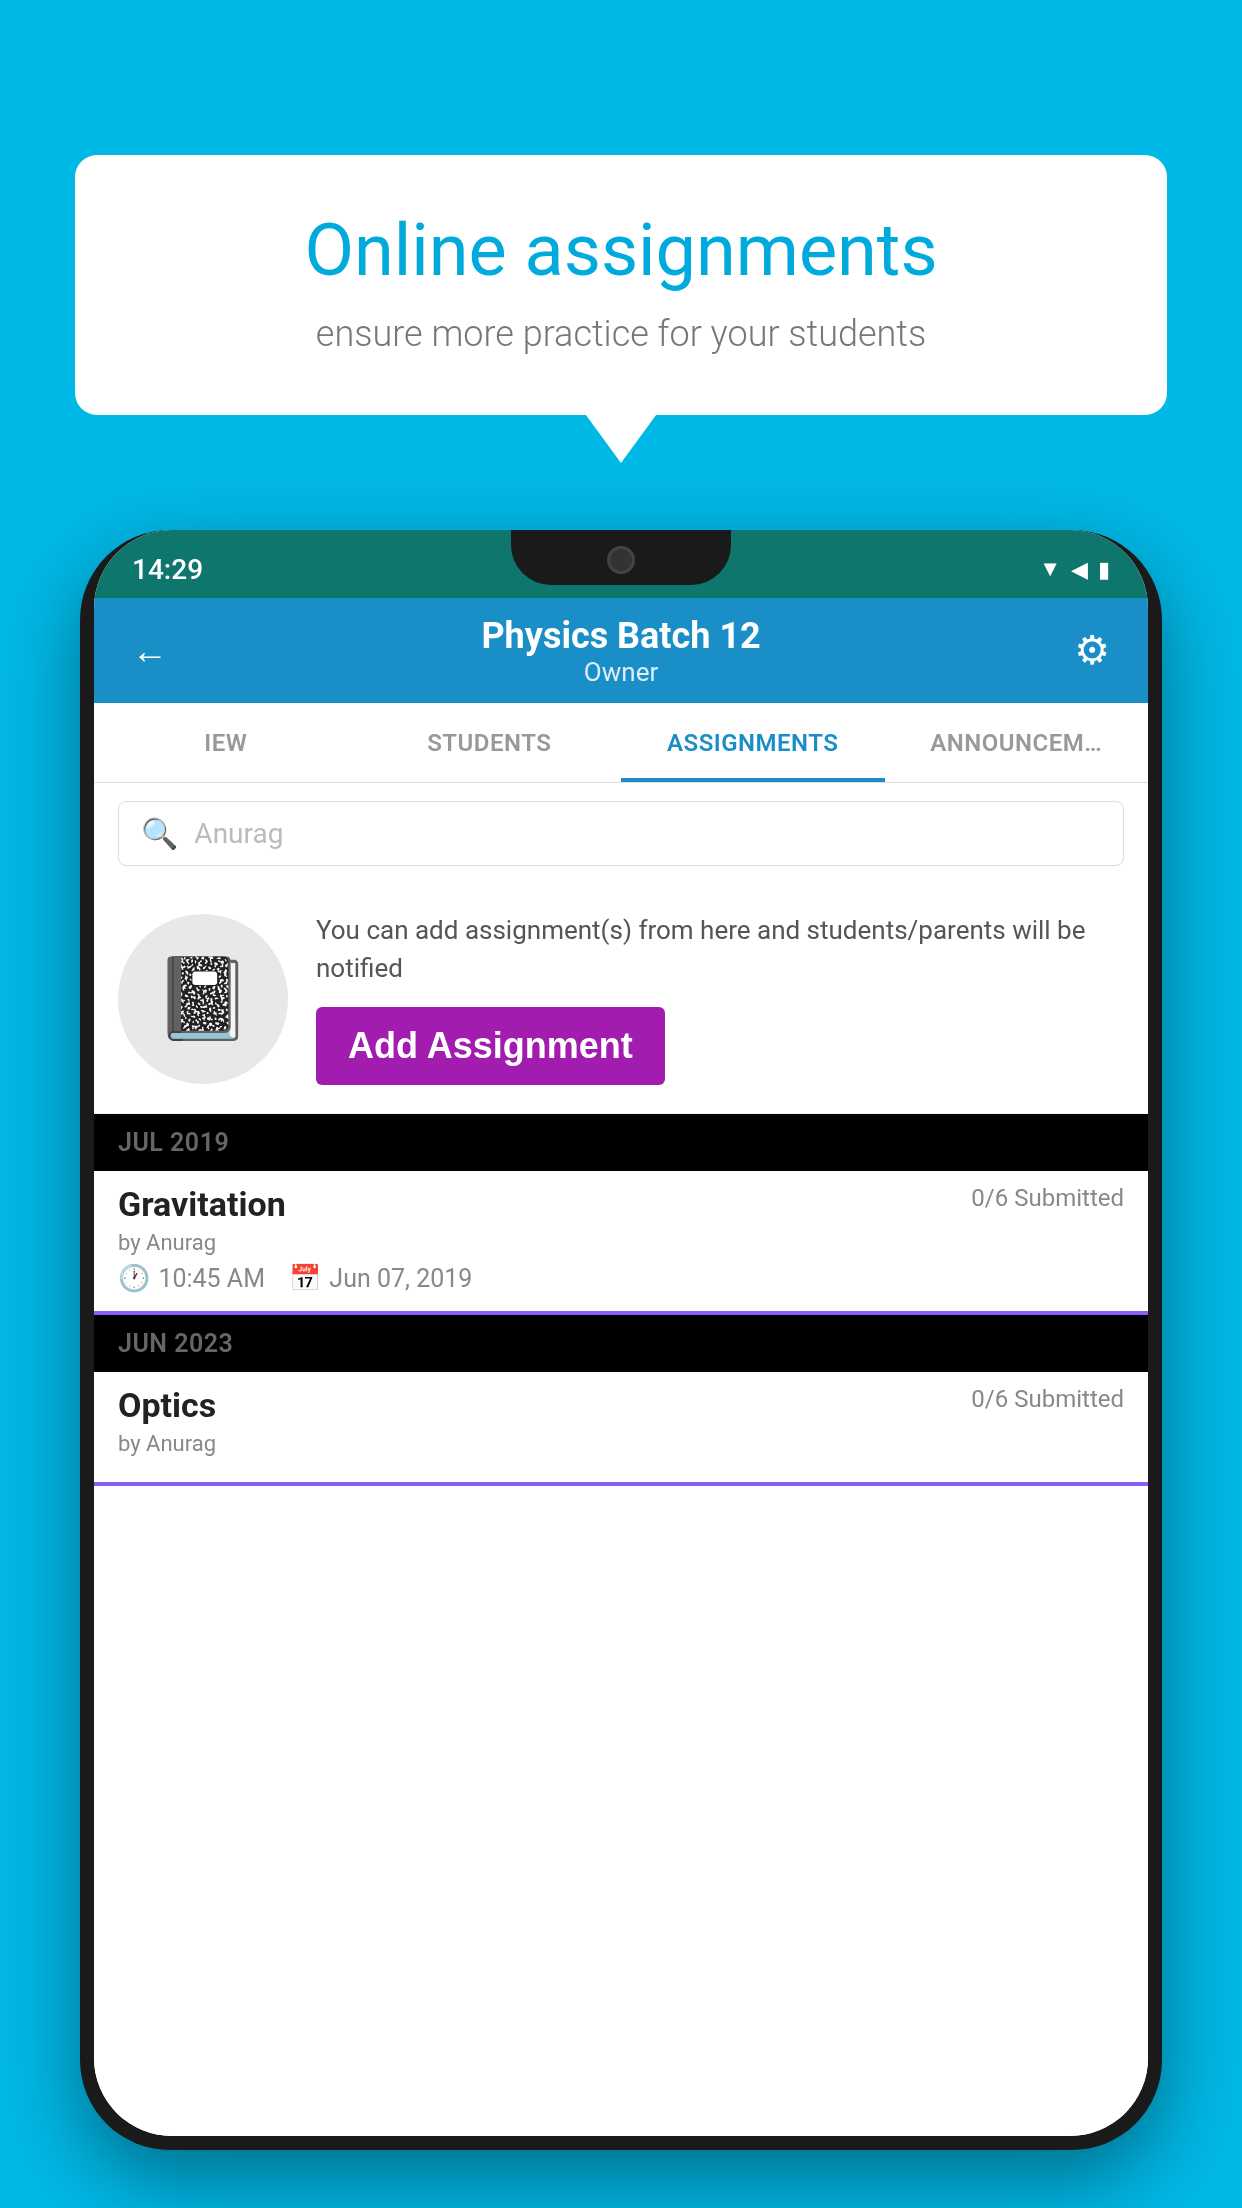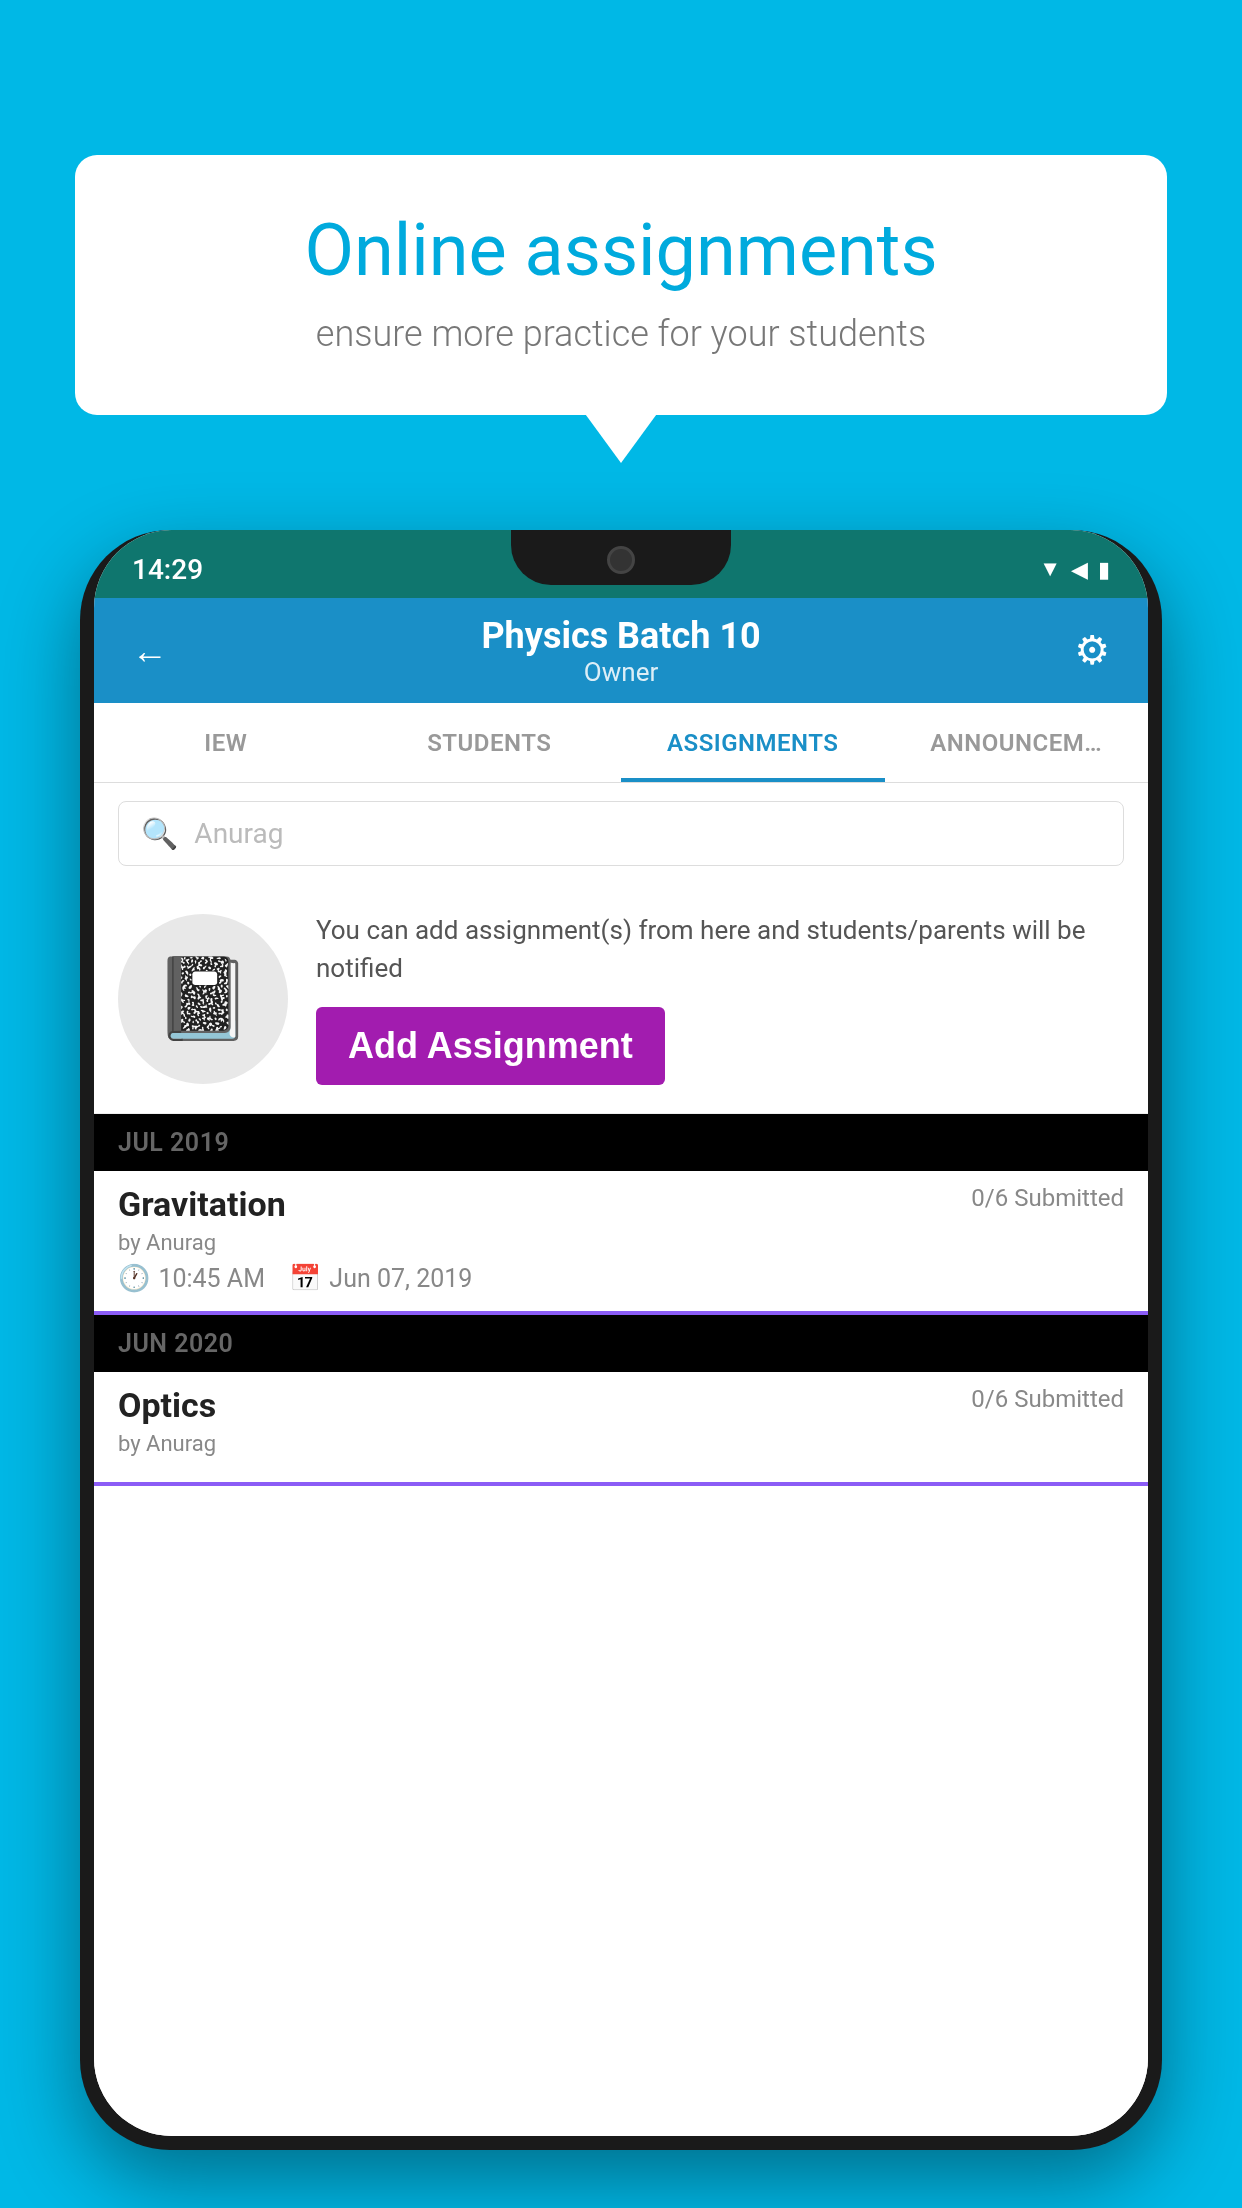--- a/index.html
+++ b/index.html
@@ -397,21 +397,21 @@
         <div class="status-icons">
           <span>▼</span>
           <span>◀</span>
           <span>▮</span>
         </div>
       </div>
 
       <div class="app-header">
         <span class="back-arrow">←</span>
         <div class="header-center">
-          <div class="header-title">Physics Batch 10</div>
+          <div class="header-title">Physics Batch 12</div>
           <div class="header-subtitle">Owner</div>
         </div>
         <span class="settings-icon">⚙</span>
       </div>
 
       <div class="tabs-container">
         <div class="tab-item">
           <span>IEW</span>
         </div>
         <div class="tab-item">
@@ -457,21 +457,21 @@
               <span class="meta-icon">🕐</span>
               <span>10:45 AM</span>
             </div>
             <div class="meta-item">
               <span class="meta-icon">📅</span>
               <span>Jun 07, 2019</span>
             </div>
           </div>
         </div>
 
-        <div class="section-header">JUN 2020</div>
+        <div class="section-header">JUN 2023</div>
 
         <div class="assignment-item">
           <div class="assignment-top-row">
             <span class="assignment-name">Optics</span>
             <span class="assignment-status">0/6 Submitted</span>
           </div>
           <div class="assignment-by">by Anurag</div>
         </div>
 
       </div>

